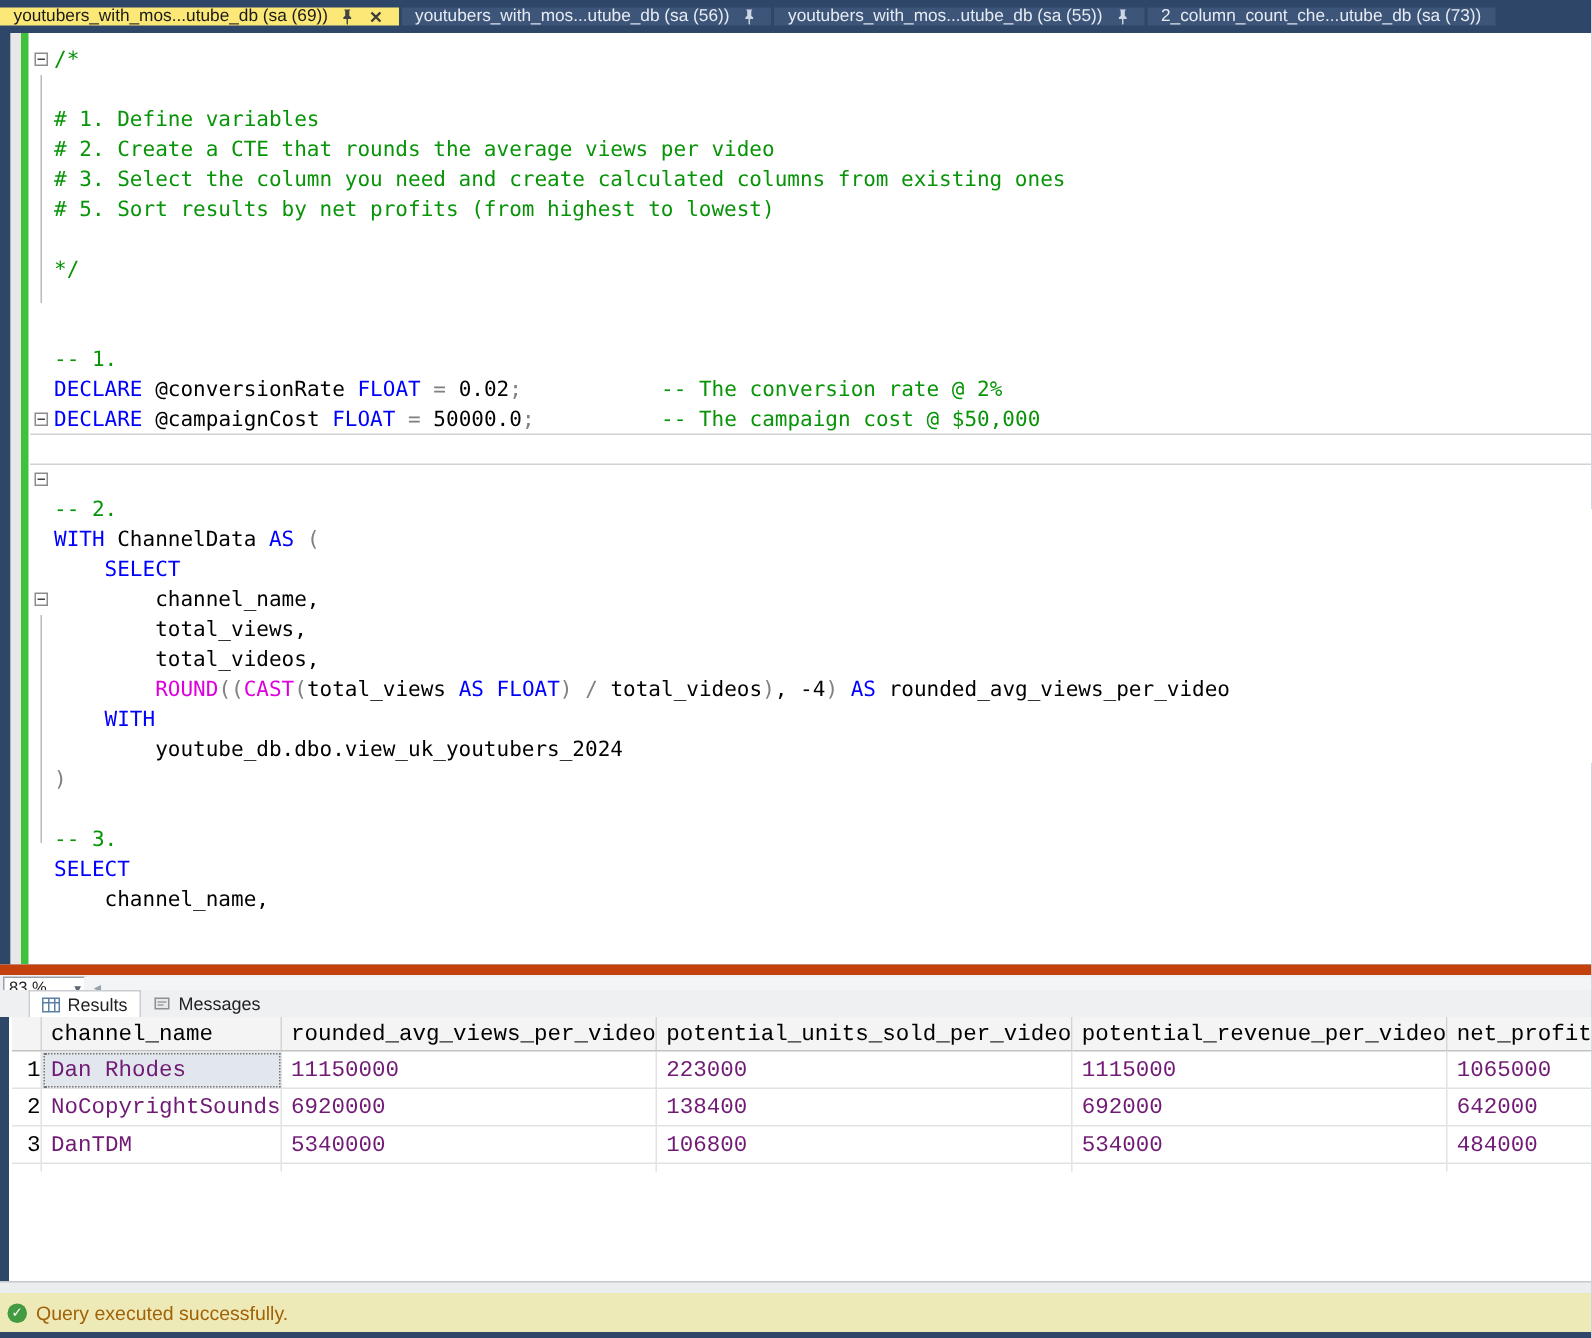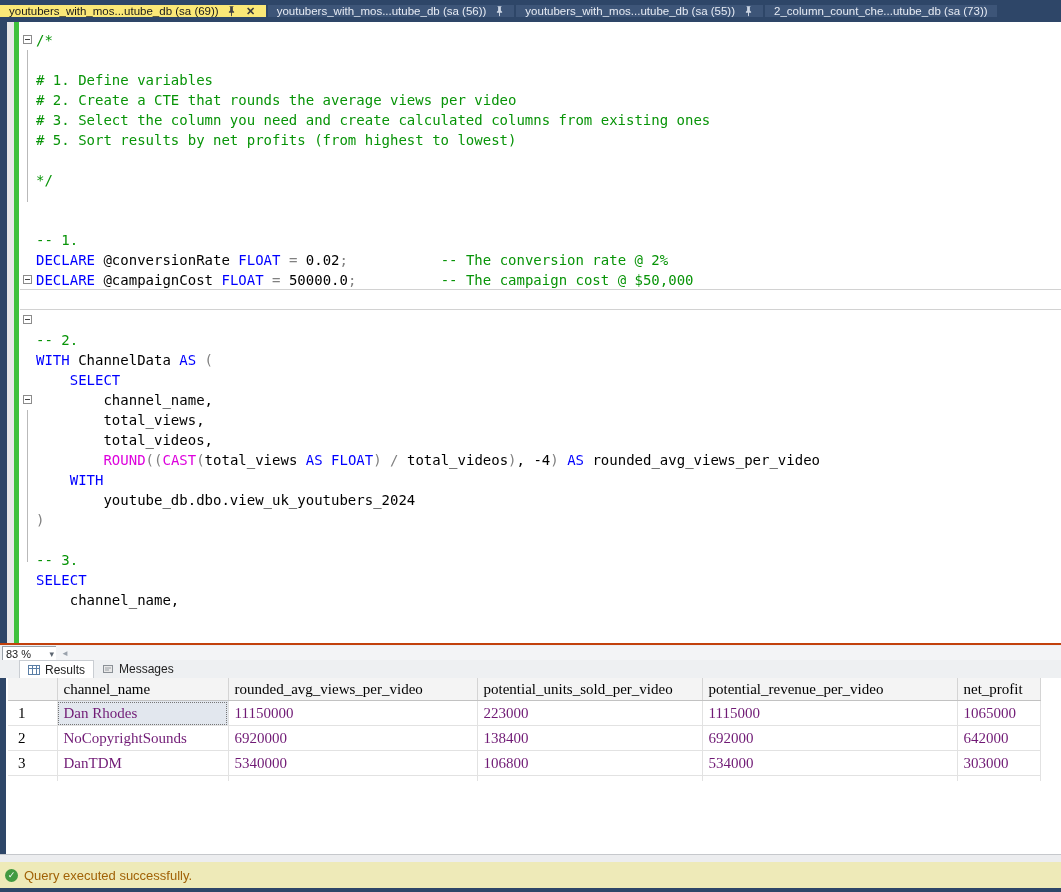--- a/index.html
+++ b/index.html
@@ -32,33 +32,33 @@
   .code{position:absolute;left:29px;top:8px;width:1025px;font:14px/20px "DejaVu Sans Mono",monospace;color:var(--syntax-plain)}
   .code-line{height:20px;white-space:pre}
   .tk-k{color:var(--syntax-keyword)} .tk-c{color:var(--syntax-comment)}
   .tk-f{color:var(--syntax-function)} .tk-o{color:var(--syntax-operator)} .tk-p{color:var(--syntax-plain)}
   .sepline{position:absolute;left:13px;right:0;height:1px;background:#d2d2d2}
   .foldbox{position:absolute;left:16px;width:9px;height:9px;box-sizing:border-box;border:1px solid #8c8c8c;
            background:linear-gradient(#444,#444) center/5px 1px no-repeat #fff}
   .guide{position:absolute;left:20px;width:1px;background:#b9b9b9}
 
   
-  .zoomrow{position:absolute;top:643px;left:0;right:0;height:17px;background:#edeff2;border-top:2px solid #c2410c;box-sizing:border-box}
+  .zoomrow{position:absolute;top:643px;left:0;right:0;height:17px;background:#edeff2;border-top:7px solid #c2410c;box-sizing:border-box}
   .zoombox{position:absolute;left:2px;top:1px;width:48px;height:14px;background:#fff;border:1px solid #98a0a8;
            font-size:11px;color:#222;display:flex;align-items:center;justify-content:space-between;padding:0 3px}
   .zoombox .arrow{font-size:9px;color:#5c6570}
   .hscroll{position:absolute;left:56px;right:0;top:1px;height:15px;background:#f3f4f6;display:flex;align-items:center;padding-left:5px}
   .hscroll .larrow{font-size:8px;color:#9aa2ac}
 
   
   .rtabs{position:absolute;top:660px;left:0;right:0;height:18px;background:#eef0f2;display:flex;align-items:stretch;padding-left:19px}
   .rtab{display:flex;align-items:center;gap:5px;padding:0 8px;font-size:12px;color:#222;white-space:nowrap}
   .rtab.active{background:#fff;border:1px solid #c9cdd2;border-bottom:none}
   .gridarea{position:absolute;top:678px;left:6px;right:0;height:176px;background:#fff}
-  table.grid{border-collapse:collapse;table-layout:fixed;margin-left:2px;font-family:Liberation Serif, serif}
+  table.grid{border-collapse:collapse;table-layout:fixed;margin-left:2px;font-family:Liberation Mono, monospace}
   table.grid th{height:22px;background:var(--grid-header-bg);font-weight:normal;font-size:15px;text-align:left;
                 padding:0 0 0 6px;border-right:1px solid #d4d4d4;border-bottom:1px solid #c2c2c2;color:#000;
                 overflow:hidden;white-space:nowrap}
   table.grid td{height:24px;font-size:15px;padding:0 0 0 6px;border-right:1px solid var(--grid-line);
                 border-bottom:1px solid var(--grid-line);color:#701a75;overflow:hidden;white-space:nowrap}
   table.grid td.rownum{padding-left:10px;background:#fff;color:#000}
   table.grid th.corner{border-right:1px solid #d4d4d4}
   table.grid td.sel{background:var(--selected-cell-bg);outline:1px dotted #767676;outline-offset:-2px}
   table.grid tr.partial td{height:5px;border-bottom:none}
 
@@ -217,21 +217,21 @@
             <td class="">138400</td>
             <td class="">692000</td>
             <td class="">642000</td>
           </tr>
           <tr>
             <td class="rownum">3</td>
             <td class="">DanTDM</td>
             <td class="">5340000</td>
             <td class="">106800</td>
             <td class="">534000</td>
-            <td class="">303000</td>
+            <td class="">484000</td>
           </tr>
           <tr class="partial">
             <td></td>
             <td></td>
             <td></td>
             <td></td>
             <td></td>
             <td></td>
           </tr>
         </tbody>

